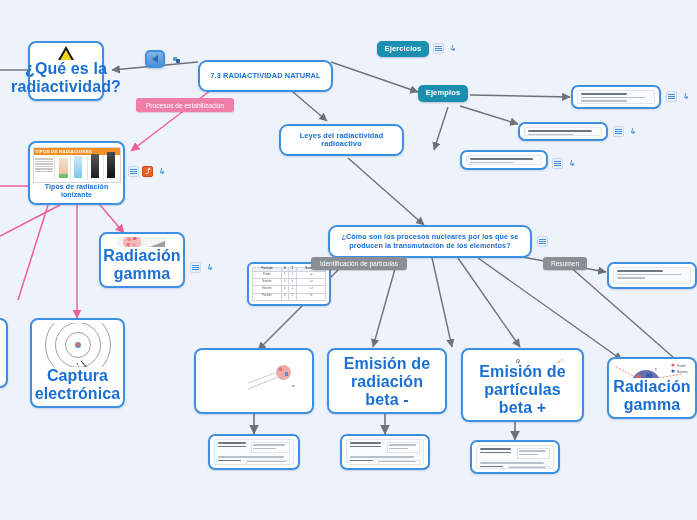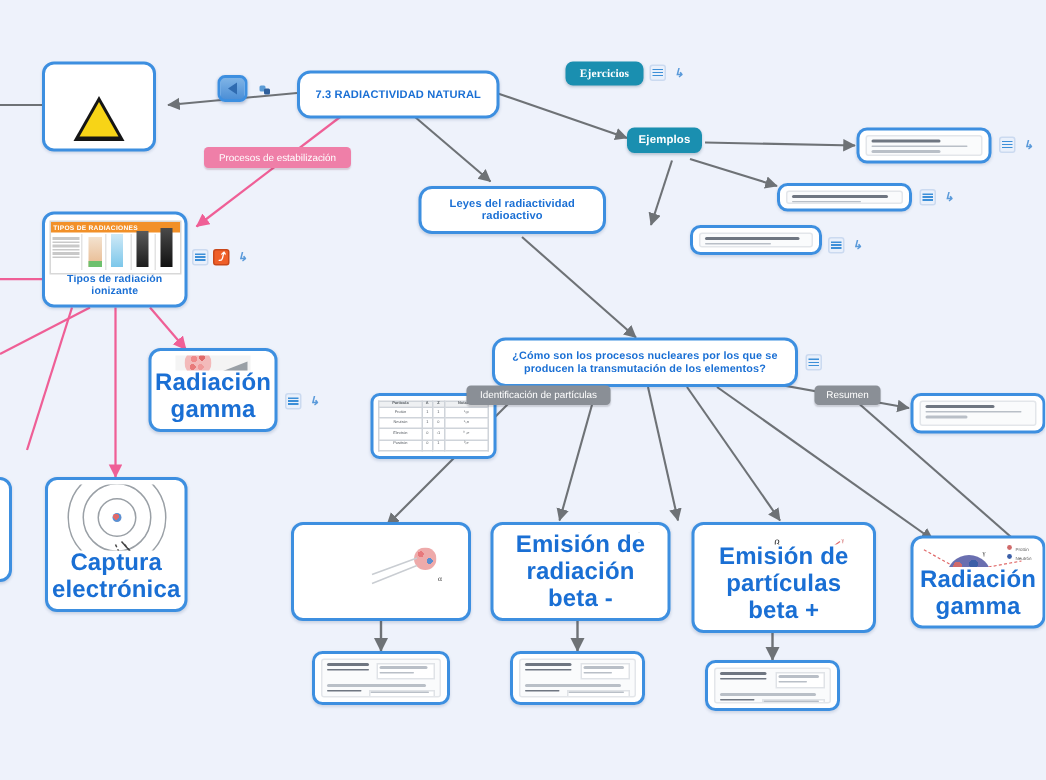--- a/index.html
+++ b/index.html
@@ -273,31 +273,32 @@
     <path d="M254,414 L254,434" stroke="#6e7276" stroke-width="1.6" fill="none" marker-end="url(#ag)"></path>
     <path d="M385,414 L385,434" stroke="#6e7276" stroke-width="1.6" fill="none" marker-end="url(#ag)"></path>
     <path d="M515,422 L515,440" stroke="#6e7276" stroke-width="1.6" fill="none" marker-end="url(#ag)"></path>
   </svg>
 
   <div class="node" style="left:28px; top:41px; width:76px; height:60px;">
     <div class="thumb tri-warn" style="width:40px;height:32px;">
       <div class="shape"></div>
         <div class="shape2"></div>
     </div>
+    <div class="label">¿Qué es la radiactividad?</div>
   </div>
 
   <div class="backbtn" style="left:145px; top:50px;">
     <span class="tri"></span>
   </div>
   <div class="mini-ic" style="left:173px; top:56px;">
     <span class="a"></span>
       <span class="b"></span>
   </div>
 
-  <div class="node text-node" style="left:198px; top:47px; width:135px; height:32px;align-items:center;">
+  <div class="node text-node" style="left:198px; top:60px; width:135px; height:32px;align-items:center;">
     <div class="label">7.3 RADIACTIVIDAD NATURAL</div>
   </div>
 
   <div class="pink-label" style="left:136px; top:98px; width:98px; height:14px;">
     <span>Procesos de estabilización</span>
   </div>
 
   <div class="node" style="left:28px; top:141px; width:97px; height:64px; padding:4px;">
     <div class="thumb info-card" style="width:88px;height:40px;">
       <div class="hdr">TIPOS DE RADIACIONES</div>
@@ -337,21 +338,21 @@
       </span>
     <span class="ic plain link">
         <i>↳</i>
       </span>
   </div>
 
   <div class="node text-node" style="left:279px; top:124px; width:125px; height:32px;">
     <div class="label">Leyes del radiactividad radioactivo</div>
   </div>
 
-  <div class="node teal" style="left:377px; top:41px; width:52px; height:16px;font-family:Liberation Serif, serif;">
+  <div class="node teal" style="left:377px; top:41px; width:52px; height:16px;">
     <div class="label">Ejercicios</div>
   </div>
   <div class="icons" style="left:433px; top:43px;">
     <span class="ic note">
         <i></i>
       </span>
     <span class="ic plain link">
         <i>↳</i>
       </span>
   </div>

